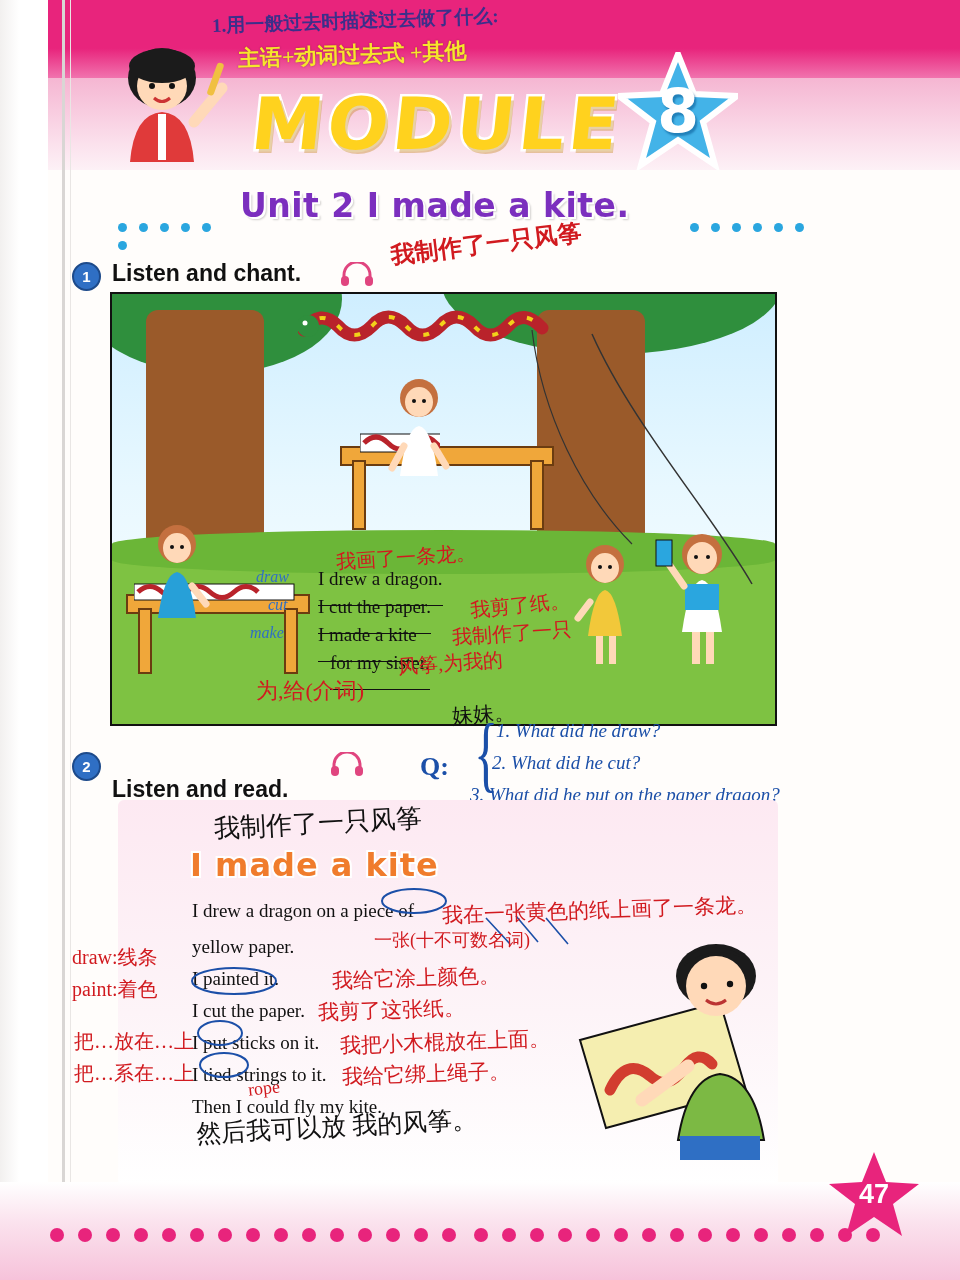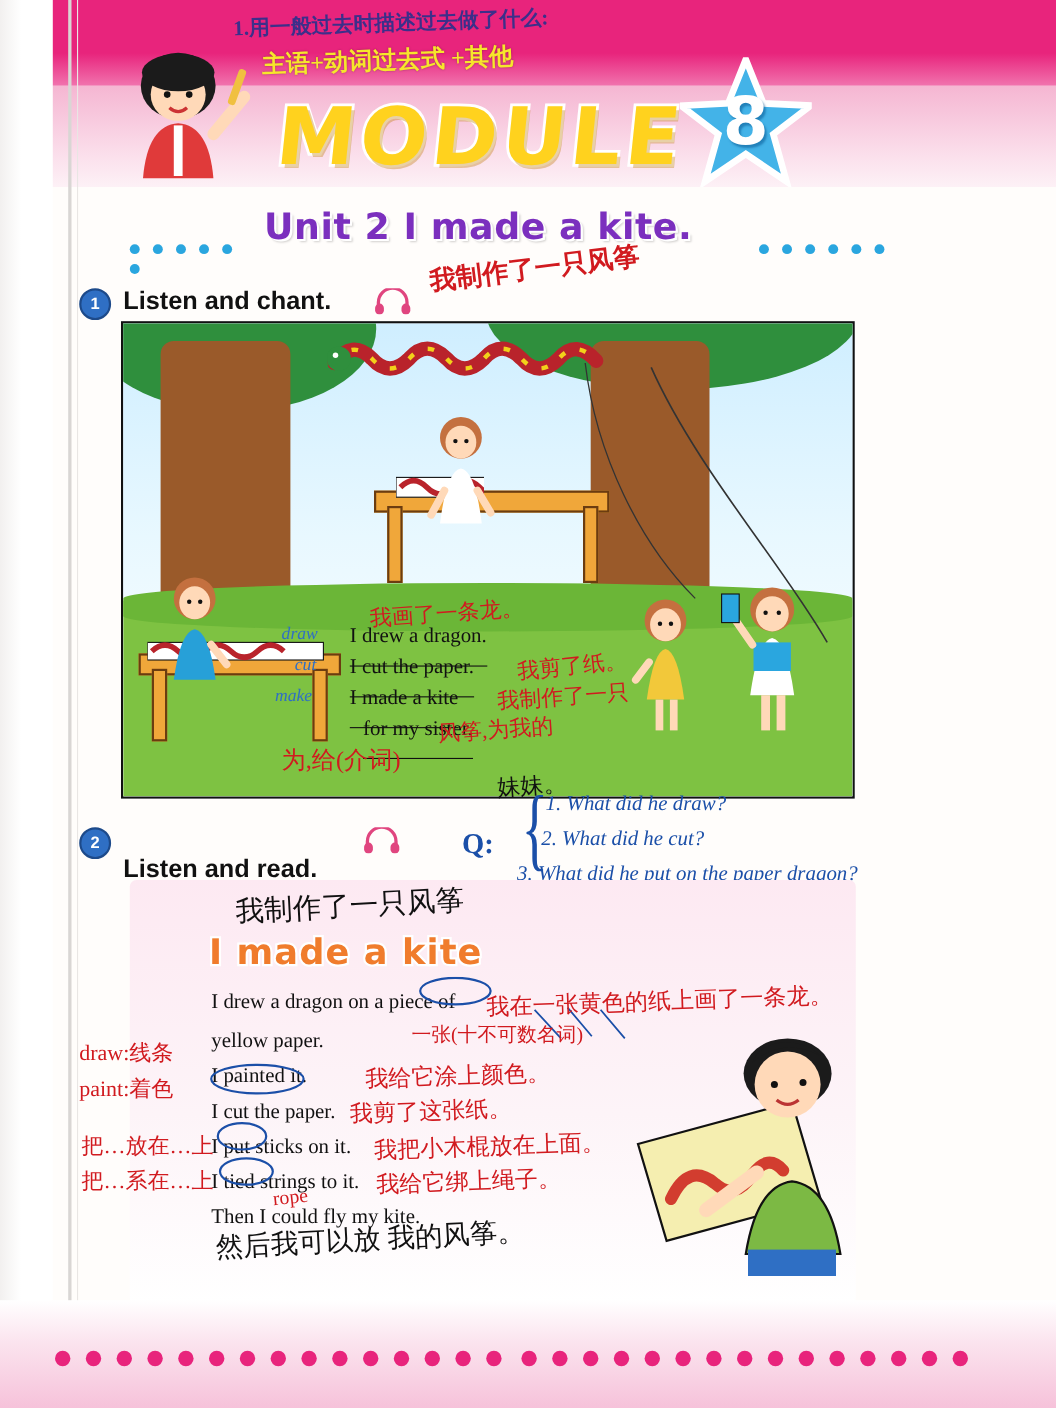--- a/index.html
+++ b/index.html
@@ -315,14 +315,20 @@
     <path d="M138 200 q10 -62 42 -66 q34 4 44 66 z" fill="#7cb944" stroke="#111" stroke-width="2"></path>
     <path d="M148 126 l-46 34" stroke="#ffd9b8" stroke-width="13" stroke-linecap="round"></path>
     <rect x="140" y="196" width="80" height="24" fill="#2f6fc4"></rect>
   </svg>
 
   <div class="bot-band"></div>
   <div class="bot-dots">
     <i></i><i></i><i></i><i></i><i></i><i></i><i></i><i></i><i></i><i></i><i></i><i></i><i></i><i></i><i></i>
     <i></i><i></i><i></i><i></i><i></i><i></i><i></i><i></i><i></i><i></i><i></i><i></i><i></i><i></i><i></i>
   </div>
+  <div class="page-star">
+    <svg viewBox="0 0 92 88" width="92" height="88">
+      <path d="M46 2 L58 32 L91 34 L65 54 L74 86 L46 67 L18 86 L27 54 L1 34 L34 32 Z" fill="#e8247c"></path>
+    </svg>
+    <div class="page-num">47</div>
+  </div>
 
 </div>
 
 </body></html>

